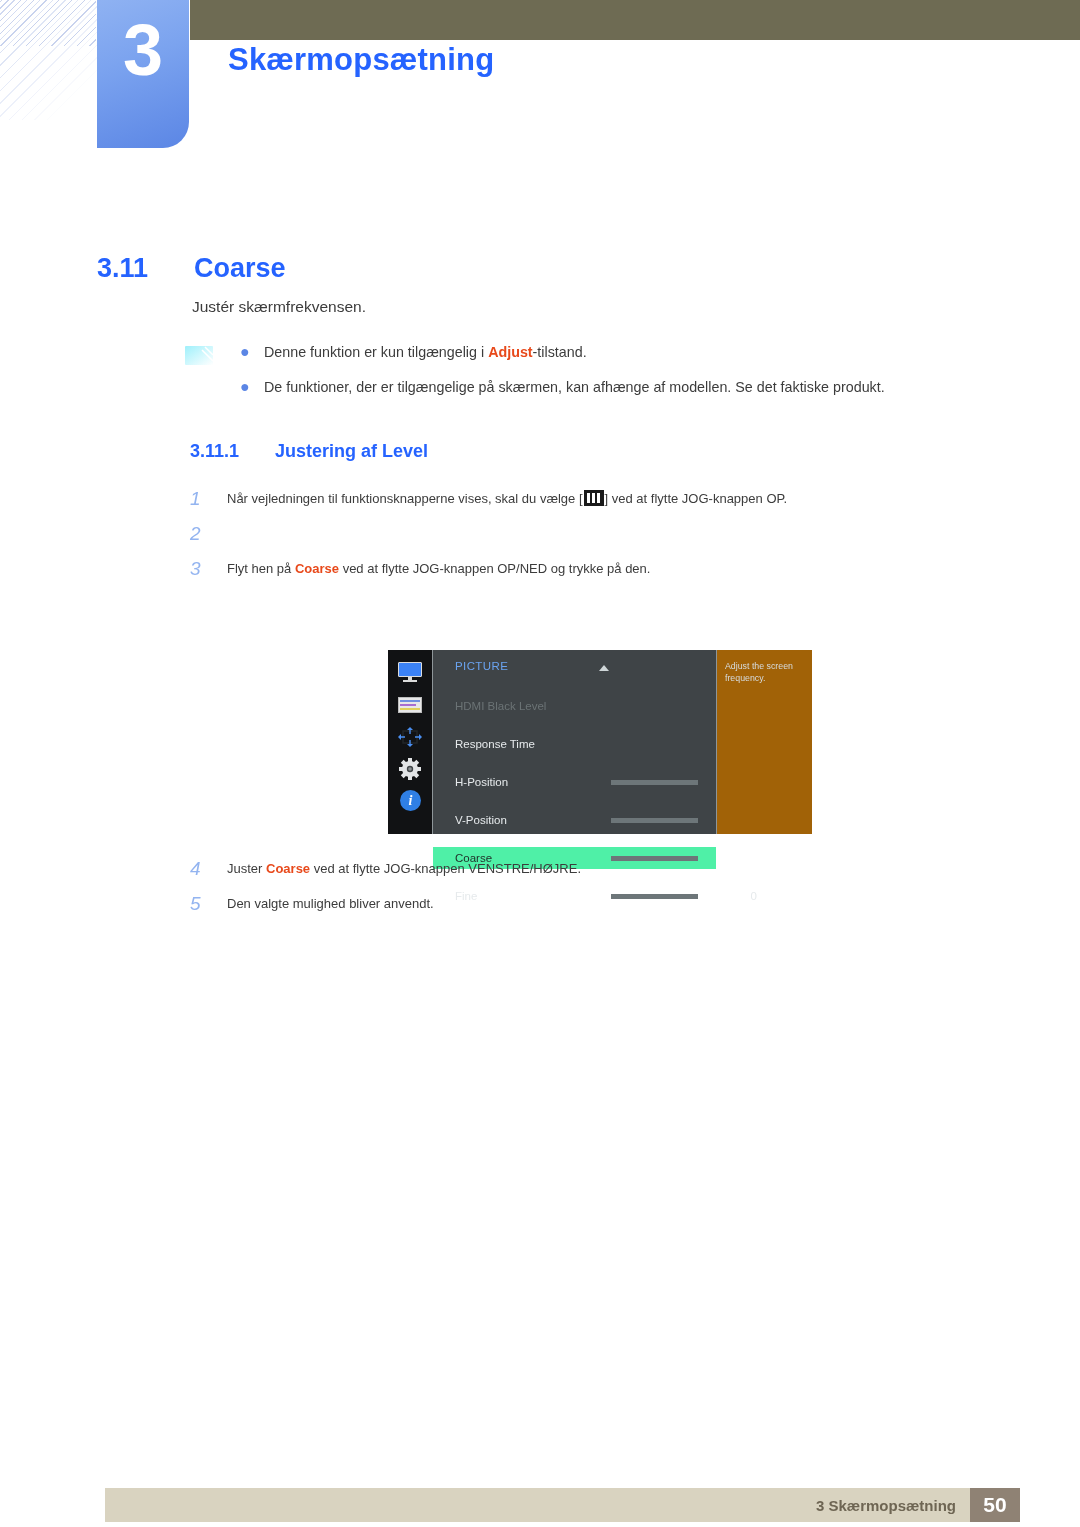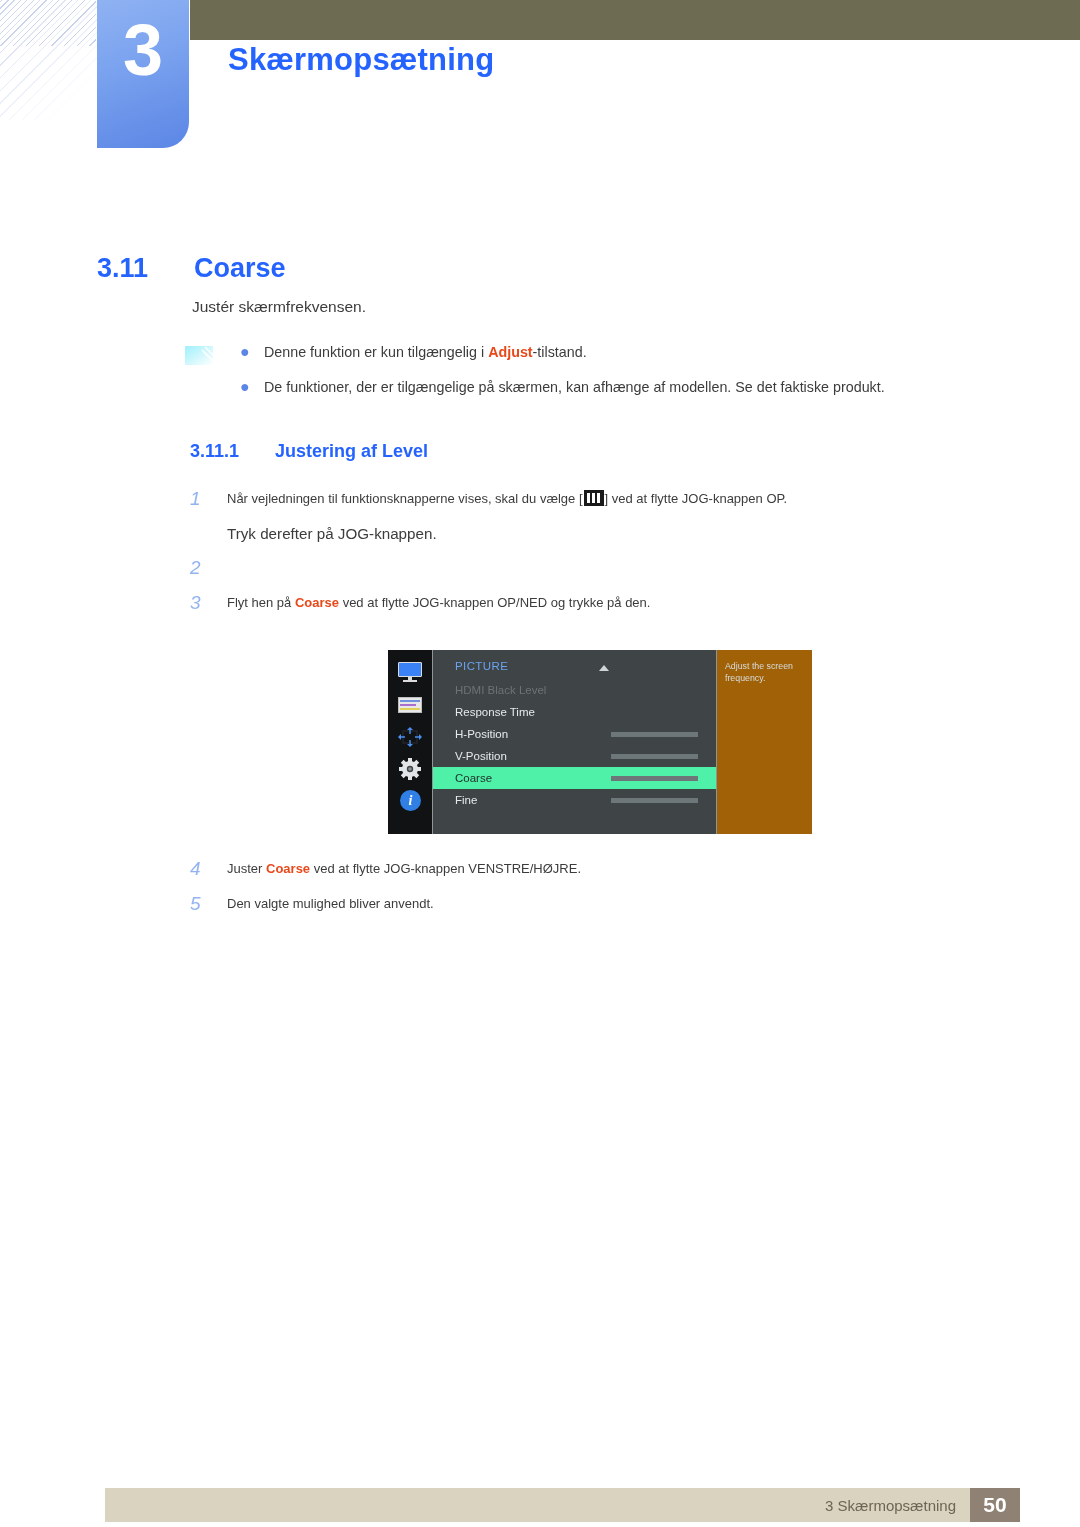--- a/index.html
+++ b/index.html
@@ -163,21 +163,21 @@
     color: #6aa3f0; font-size: 11.5px; letter-spacing: .4px;
   }
   .osd-uparrow {
     position: absolute; left: 166px; top: 15px;
     width: 0; height: 0; border-left: 5px solid transparent;
     border-right: 5px solid transparent; border-bottom: 6px solid #cfd6d8;
   }
   .osd-list { position: absolute; left: 0; top: 29px; right: 0; }
   .osd-row {
     height: 22px; display: flex; align-items: center;
-    color: #e6eaec; font-size: 11.5px; position: relative;
+    color: #e6eaec; font-size: 11.5px; position: relative; margin-top: 16px;
   }
   .osd-row .lbl { margin-left: 22px; width: 128px; }
   .osd-row.dim .lbl { color: #6b7375; }
   .osd-row .slider {
     position: absolute; left: 178px; top: 9px; width: 87px; height: 5px;
     background: #6d7679;
   }
   .osd-row .slider .fill { height: 100%; background: #ffffff; }
   .osd-row .val {
     position: absolute; left: 272px; width: 52px; text-align: right;
@@ -198,21 +198,21 @@
   }
 
   
   .footer-bar {
     position: absolute; left: 105px; top: 1488px; width: 865px; height: 34px;
     background: #d9d3c0;
   }
   .footer-text {
     position: absolute; right: 0; top: 0; height: 34px;
     display: flex; align-items: center; padding-right: 14px;
-    color: #6e6553; font-size: 15px; font-weight: 400;
+    color: #6e6553; font-size: 15px; font-weight: 700;
   }
   .footer-page {
     position: absolute; left: 970px; top: 1488px; width: 50px; height: 34px;
     background: #8f8274; color: #ffffff;
     display: flex; align-items: center; justify-content: center;
     font-size: 21px; font-weight: 700;
   }
 </style>
 </head>
 <body>
@@ -261,21 +261,20 @@
   <div class="sec-h2">
     <span class="num">3.11.1</span>
     <span>Justering af Level</span>
   </div>
 
   <div class="steps">
     <div class="step-row">
       <span class="step-num">1</span>
       <span class="step-text"><span>Når vejledningen til funktionsknapperne vises, skal du vælge [</span><span class="menu-glyph"><i></i><i></i><i></i></span><span>] ved at flytte JOG-knappen OP.</span></span>
     </div>
-    <div class="step-cont">Tryk derefter på JOG-knappen.</div>
     <div class="step-row" style="margin-top:8px;">
       <span class="step-num">2</span>
     </div>
     <div class="step-row">
       <span class="step-num">3</span>
       <span class="step-text"><span>Flyt hen på </span><span class="kw-orange-b">Coarse</span><span> ved at flytte JOG-knappen OP/NED og trykke på den.</span></span>
     </div>
   </div>
 
   <div class="osd">

